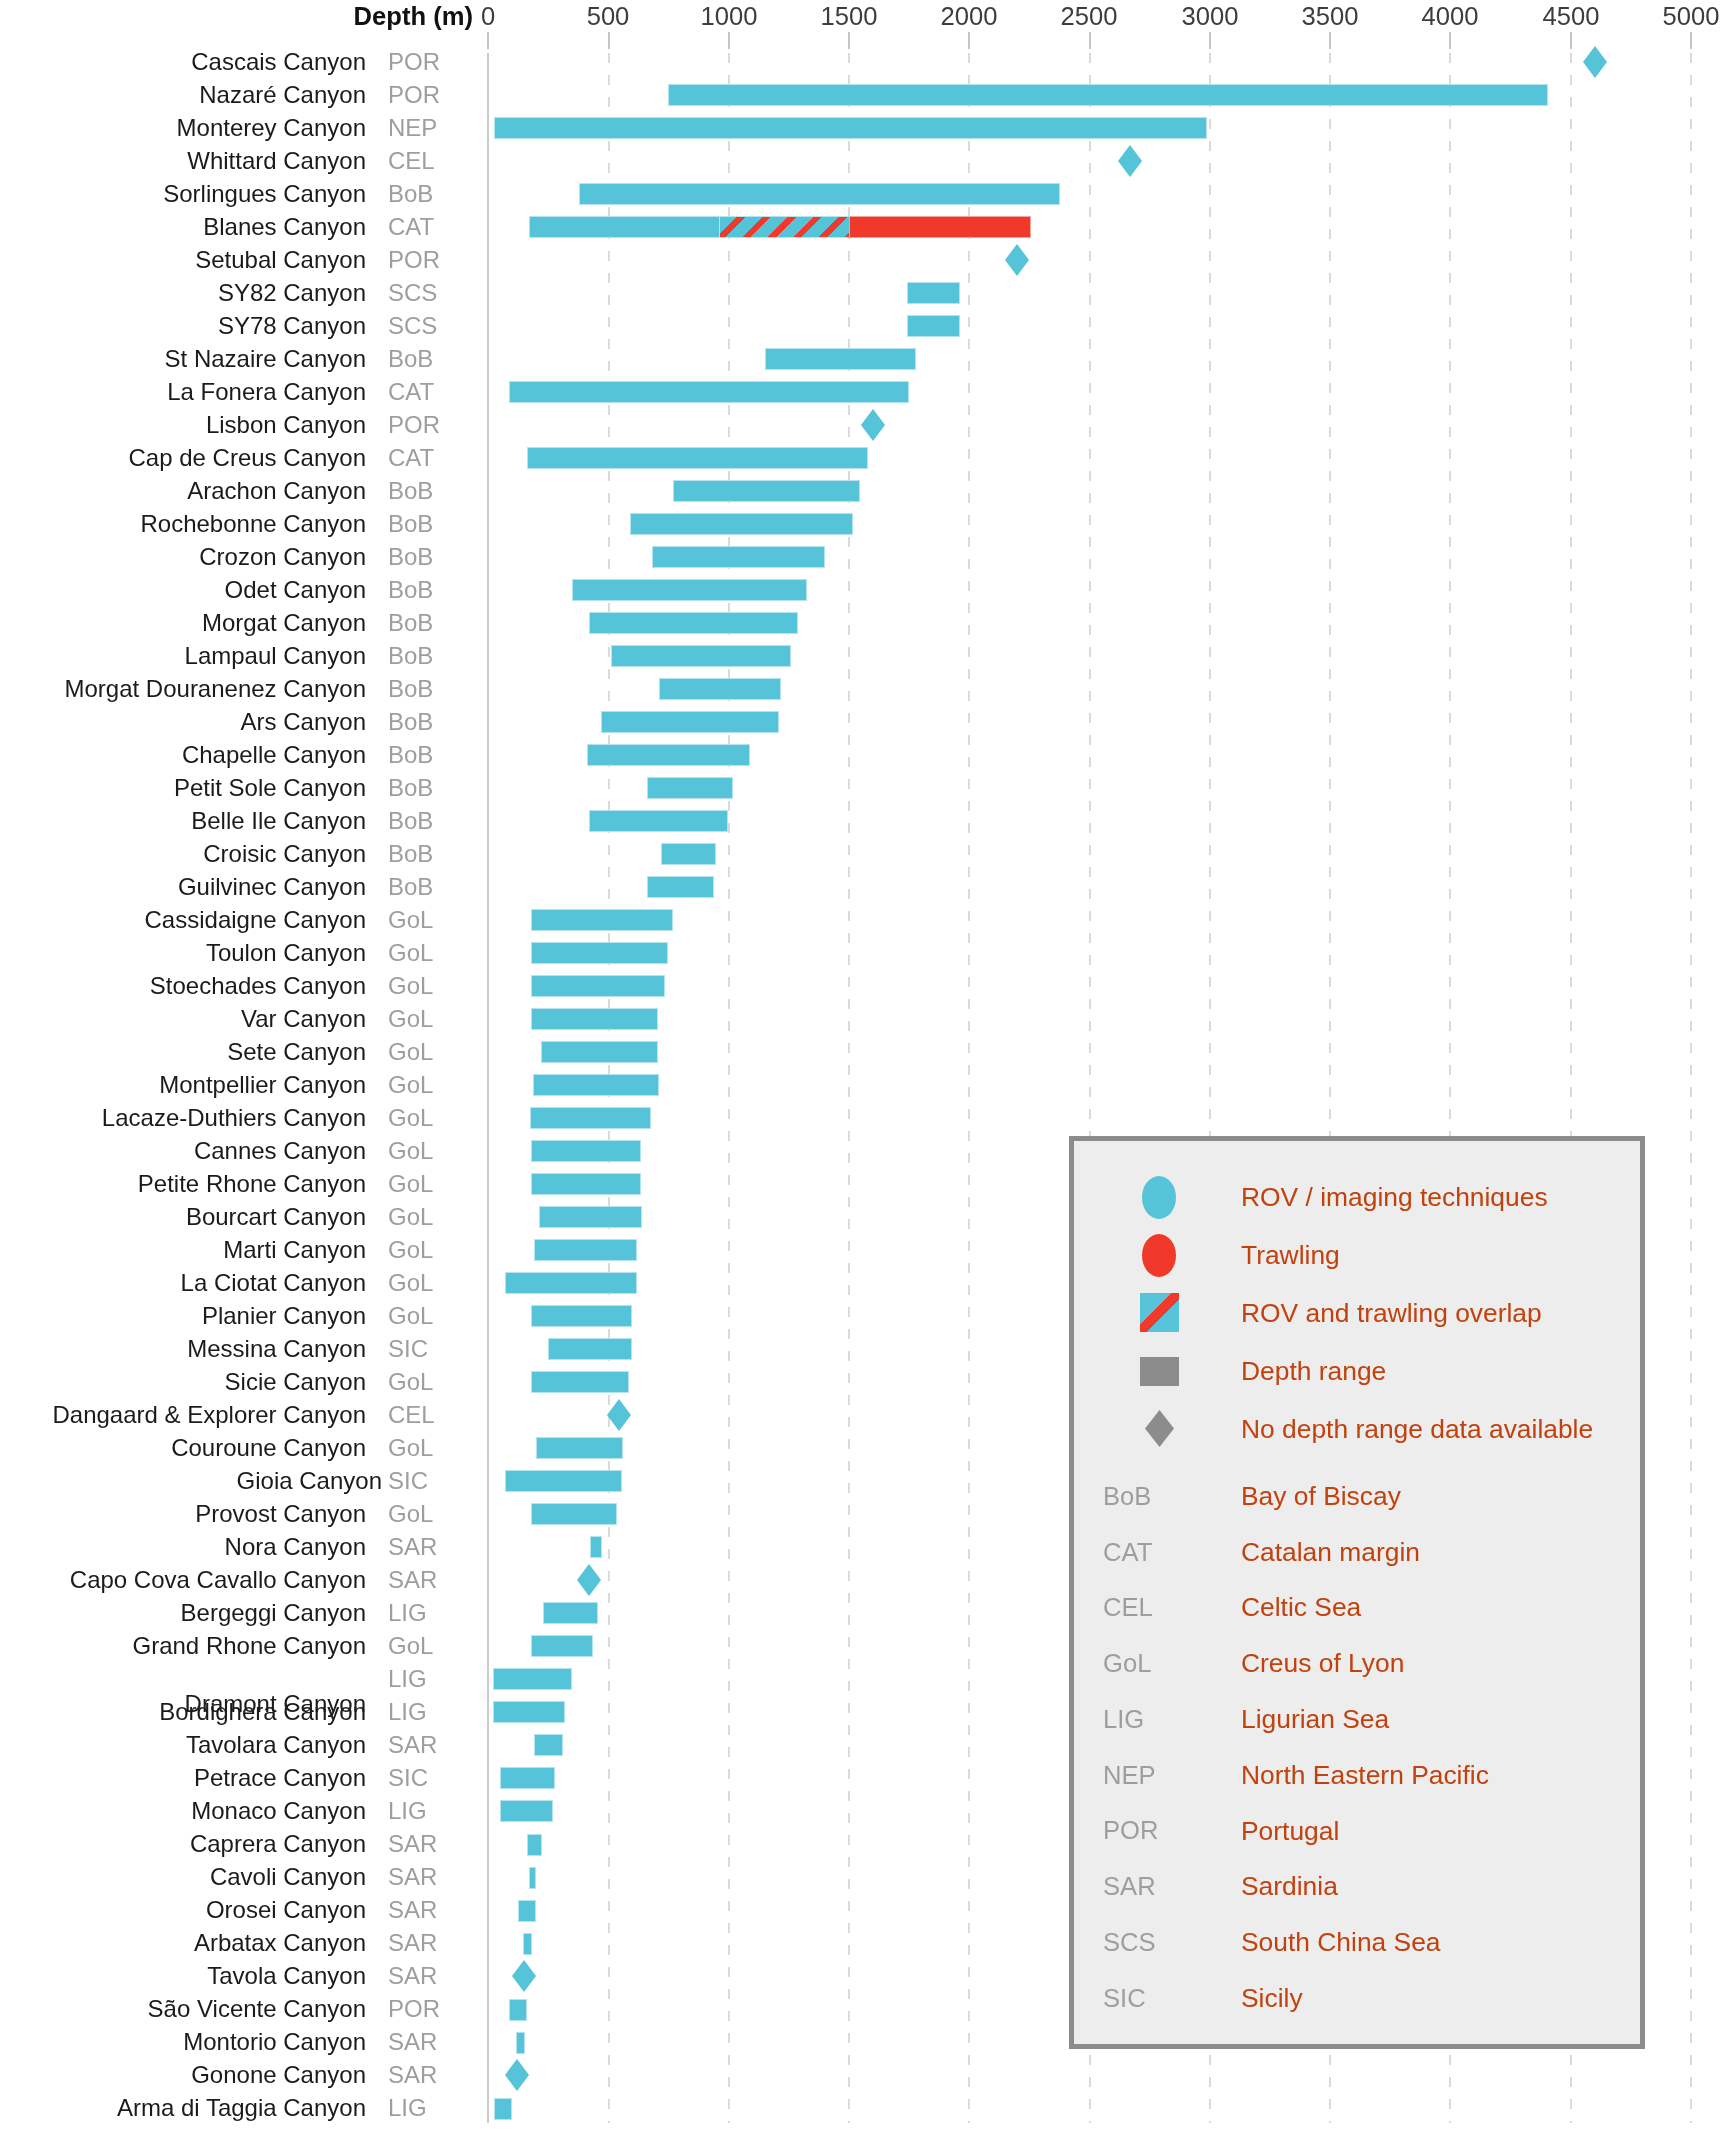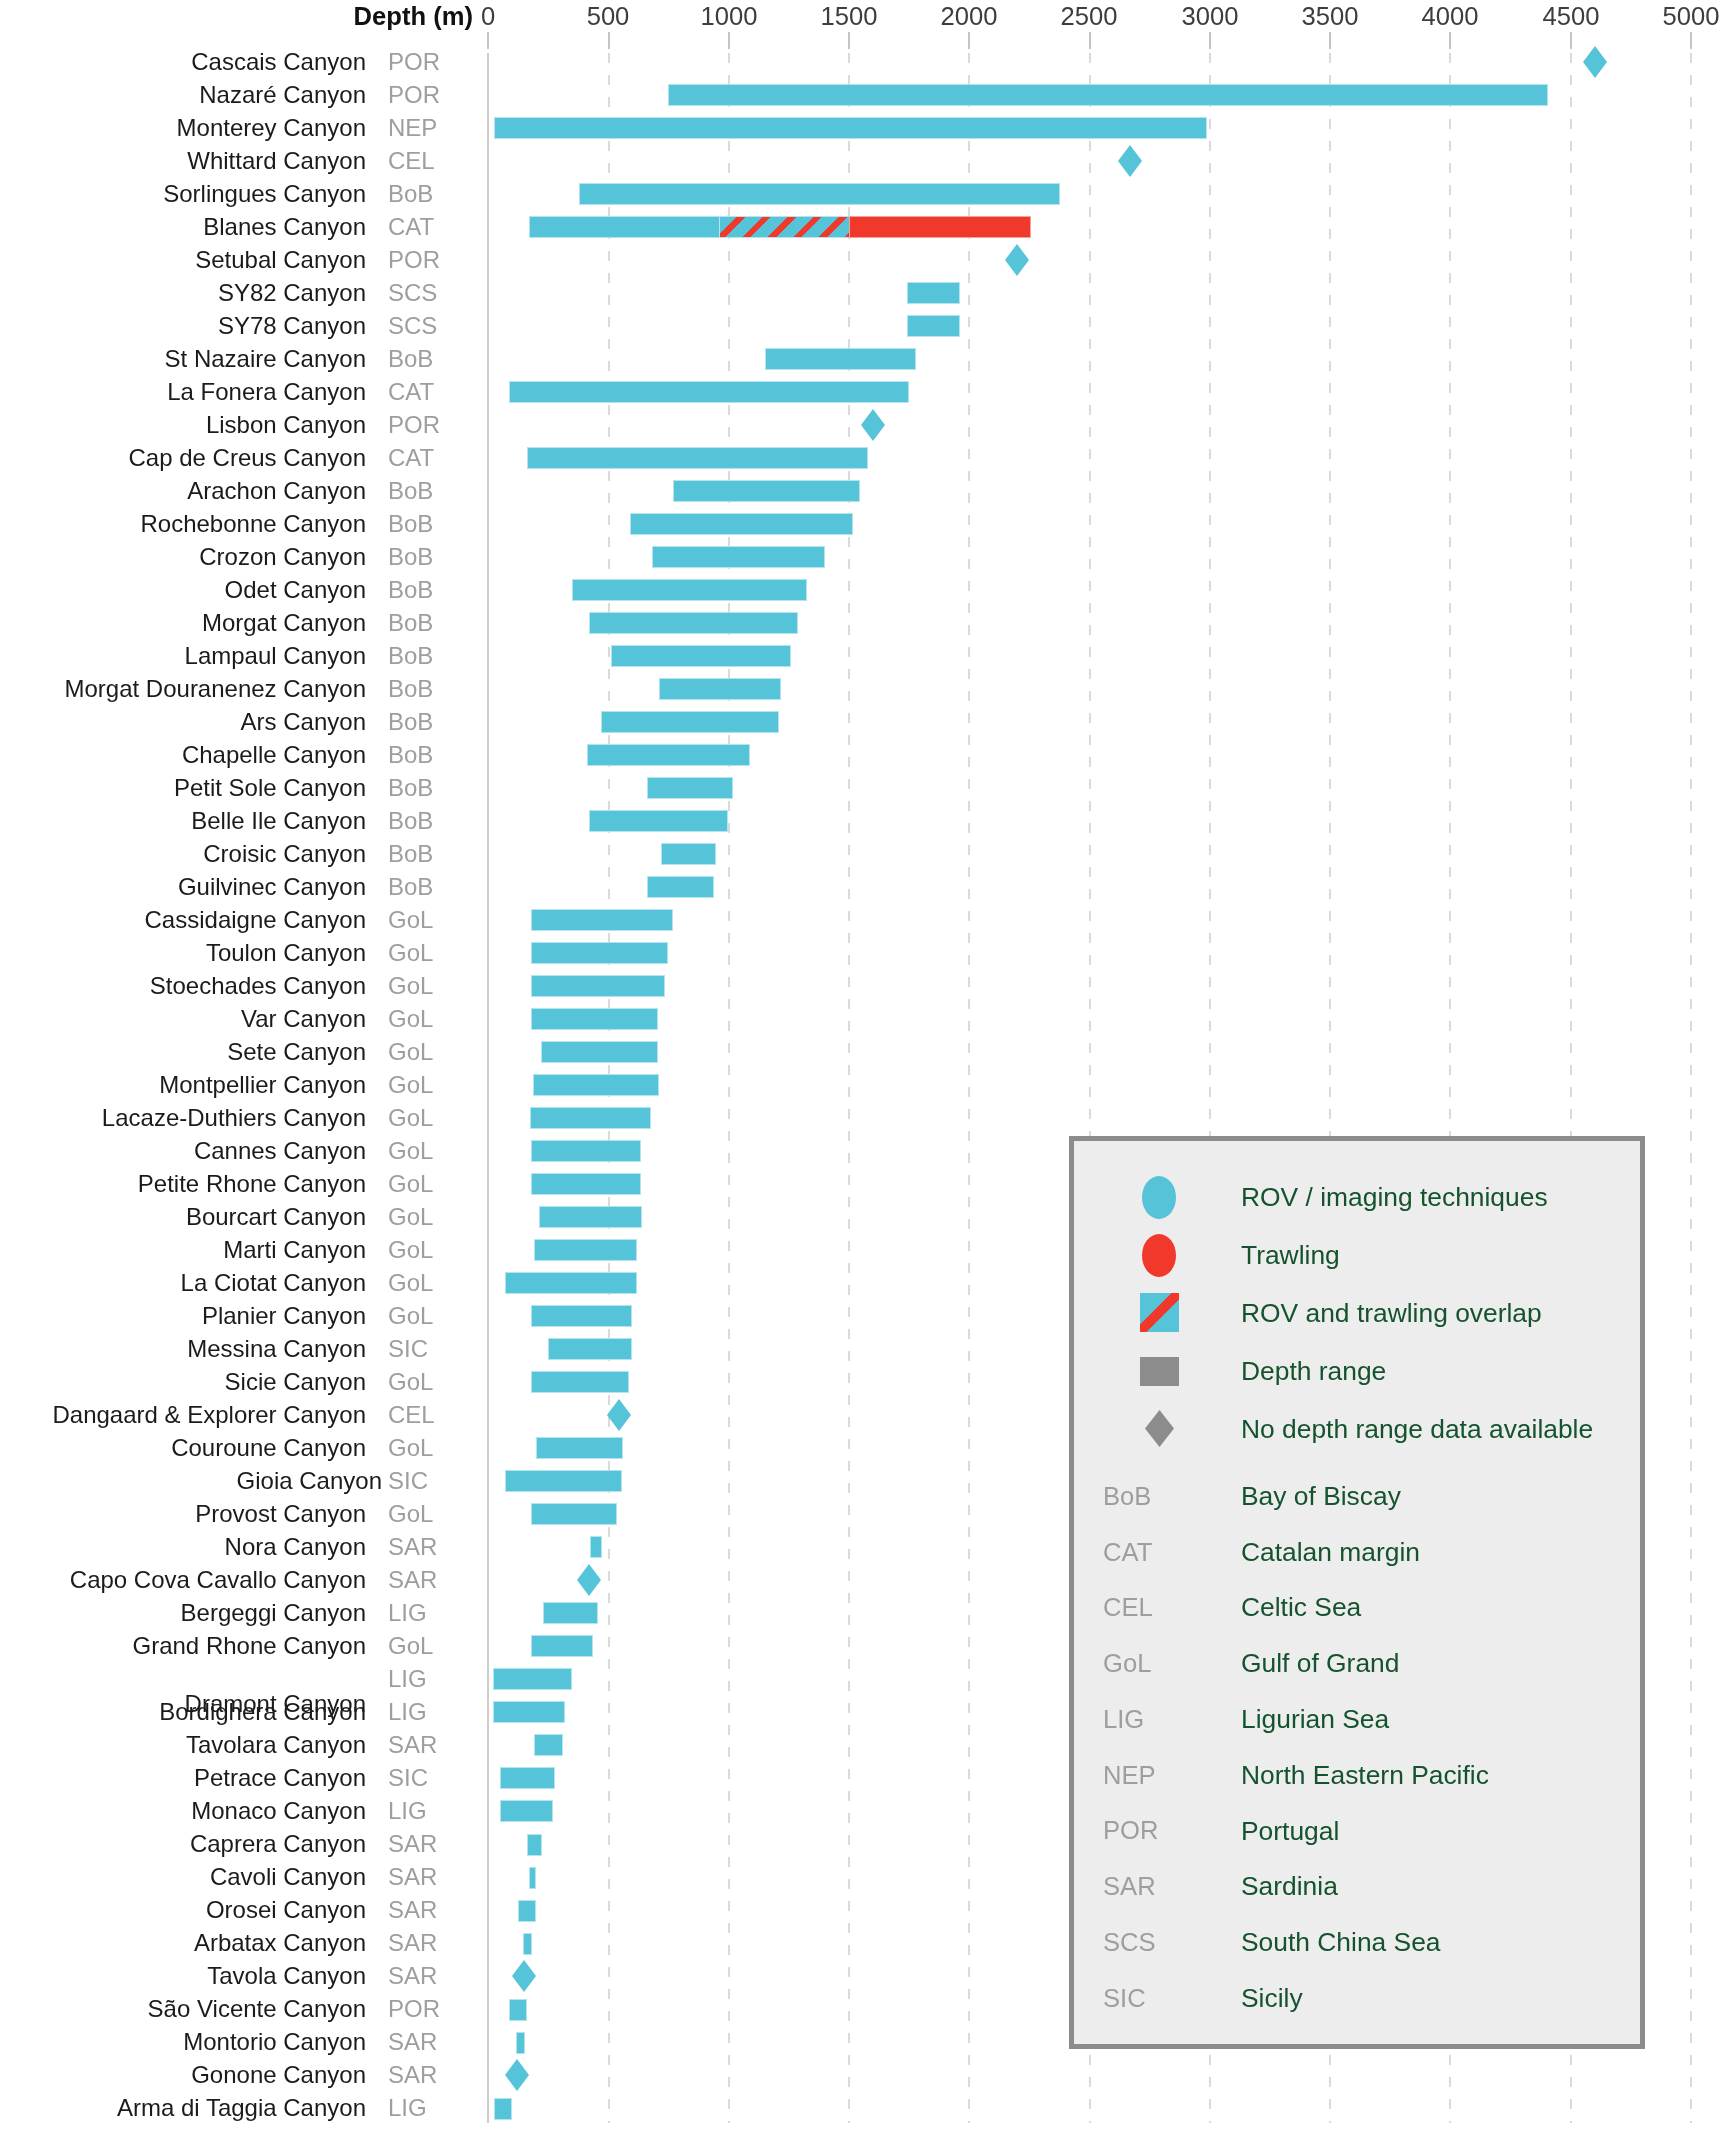--- a/index.html
+++ b/index.html
@@ -63,21 +63,21 @@
   }
   .legend-marker{position:absolute;}
   .lm-ellipse{width:34px;height:43px;border-radius:50%;}
   .lm-rect{width:39px;height:29px;background:#8c8c8c;}
   .lm-diamond{width:29px;height:37px;background:#8c8c8c;clip-path:polygon(50% 0,100% 50%,50% 100%,0 50%);}
   .lm-overlap{
     width:39px;height:39px;background-color:#55c4d8;
     background-image:linear-gradient(135deg,transparent 40%,#f0392b 40%,#f0392b 58%,transparent 58%);
   }
   .legend-label{
-    position:absolute;font-size:26.4px;color:#14532d;white-space:nowrap;
+    position:absolute;font-size:26.4px;color:#c2410c;white-space:nowrap;
   }
   .legend-code{
     position:absolute;font-size:25.6px;color:#9e9e9e;white-space:nowrap;
   }
 </style>
 </head>
 <body>
 
 <div id="chart">
   <div class="axis-title" id="axis-title" style="left:290px;top:1.7px;width:183px;font-weight:bold;">Depth (m)</div>
@@ -323,21 +323,21 @@
       <div class="legend-label" style="left: 167px; top: 215px;">Depth range</div>
       <div class="legend-marker lm-diamond" style="left: 71px; top: 269px;"></div>
       <div class="legend-label" style="left: 167px; top: 273px;">No depth range data available</div>
       <div class="legend-code" style="left: 29px; top: 341px;">BoB</div>
       <div class="legend-label" style="left: 167px; top: 340px;">Bay of Biscay</div>
       <div class="legend-code" style="left: 29px; top: 397px;">CAT</div>
       <div class="legend-label" style="left: 167px; top: 396px;">Catalan margin</div>
       <div class="legend-code" style="left: 29px; top: 452px;">CEL</div>
       <div class="legend-label" style="left: 167px; top: 451px;">Celtic Sea</div>
       <div class="legend-code" style="left: 29px; top: 508px;">GoL</div>
-      <div class="legend-label" style="left: 167px; top: 507px;">Gulf of Grand</div>
+      <div class="legend-label" style="left: 167px; top: 507px;">Creus of Lyon</div>
       <div class="legend-code" style="left: 29px; top: 564px;">LIG</div>
       <div class="legend-label" style="left: 167px; top: 563px;">Ligurian Sea</div>
       <div class="legend-code" style="left: 29px; top: 620px;">NEP</div>
       <div class="legend-label" style="left: 167px; top: 619px;">North Eastern Pacific</div>
       <div class="legend-code" style="left: 29px; top: 675px;">POR</div>
       <div class="legend-label" style="left: 167px; top: 675px;">Portugal</div>
       <div class="legend-code" style="left: 29px; top: 731px;">SAR</div>
       <div class="legend-label" style="left: 167px; top: 730px;">Sardinia</div>
       <div class="legend-code" style="left: 29px; top: 787px;">SCS</div>
       <div class="legend-label" style="left: 167px; top: 786px;">South China Sea</div>

